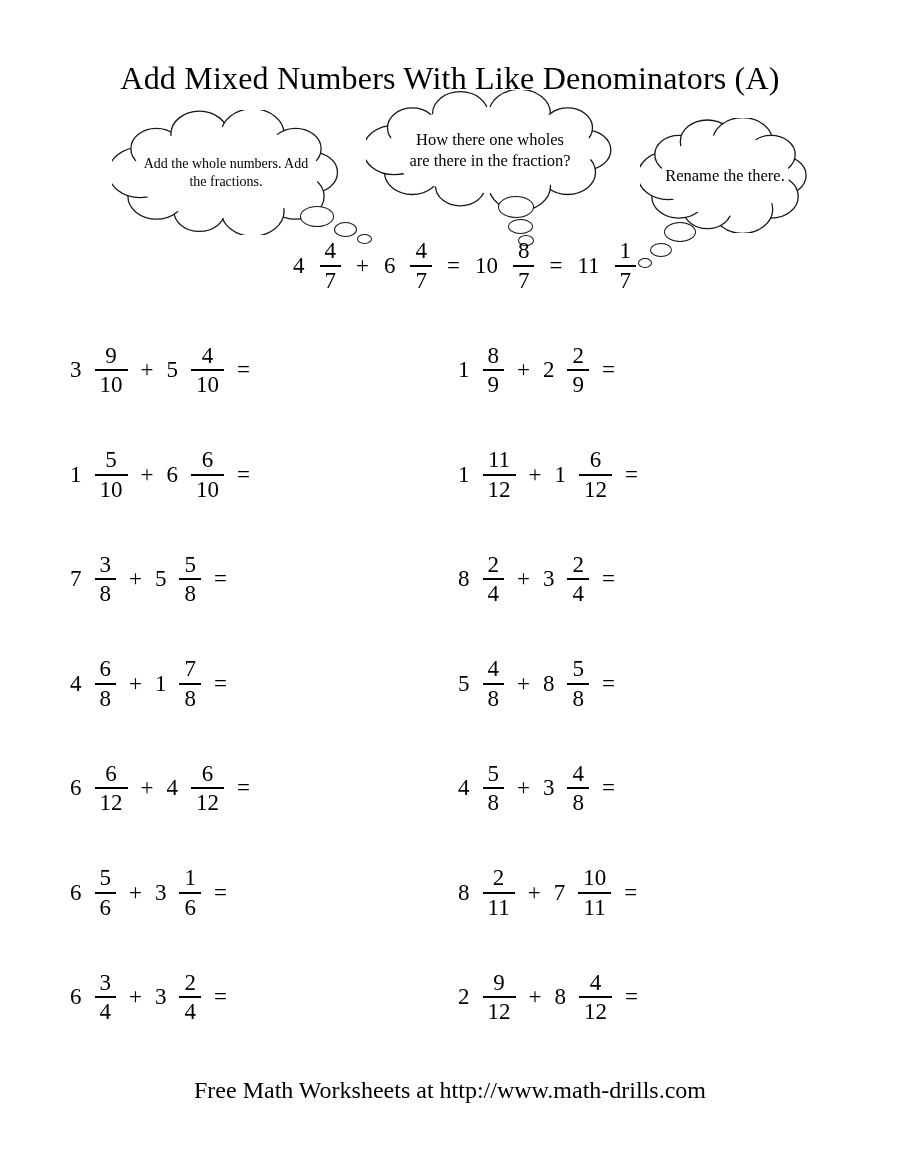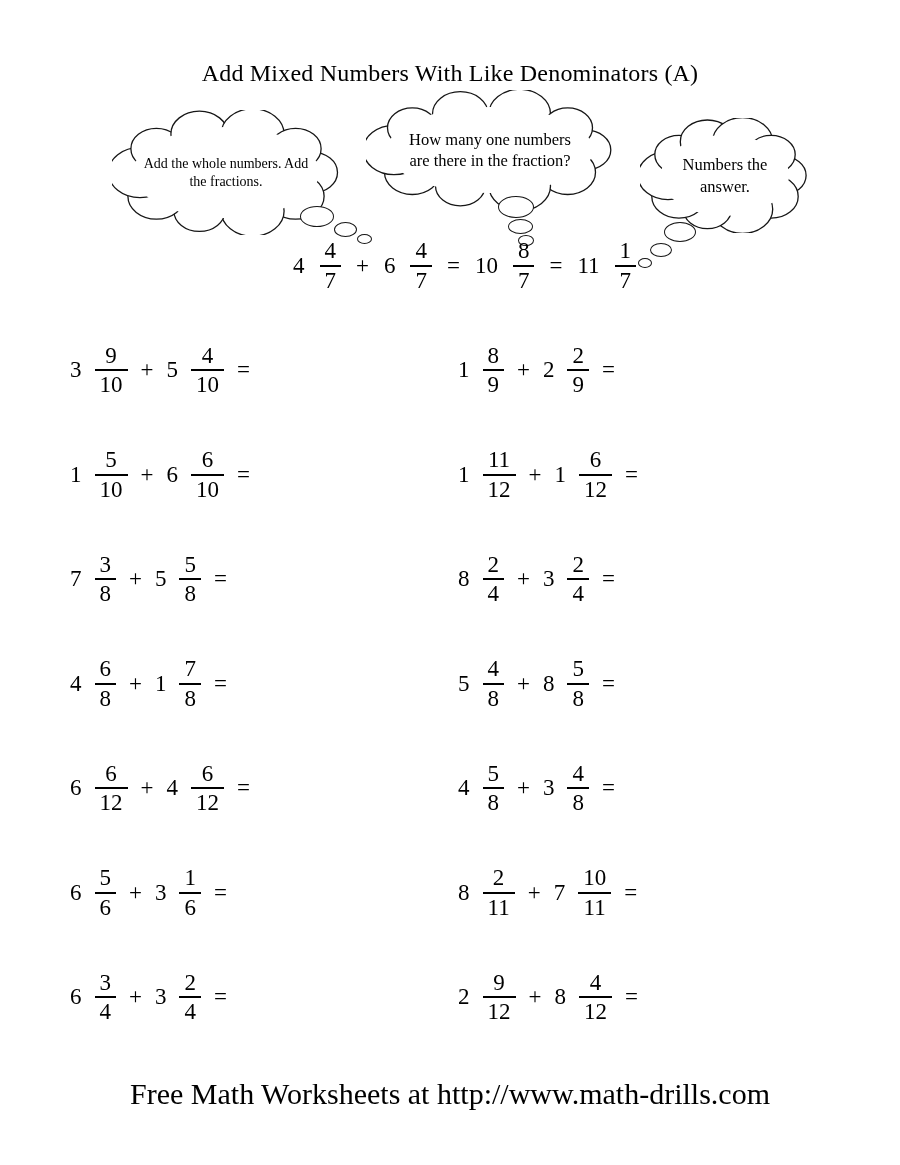--- a/index.html
+++ b/index.html
@@ -2,21 +2,21 @@
 <html><head>
 <meta charset="utf-8">
 <style>
   html,body{margin:0;padding:0;background:#fff;}
   .page{
     position:relative;width:900px;height:1165px;background:#ffffff;
     font-family:"Liberation Serif","DejaVu Serif",serif;color:#000;overflow:hidden;
   }
   .title{
     position:absolute;top:60px;left:0;width:100%;text-align:center;
-    font-size:24px;letter-spacing:.2px;
+    font-size:32px;letter-spacing:.2px;
   }
   
   .bubble{position:absolute;}
   .bubble svg{position:absolute;left:0;top:0;}
   .bubble .btext{
     position:absolute;left:0;top:0;width:100%;height:100%;
     display:flex;align-items:center;justify-content:center;text-align:center;
     font-size:16.5px;line-height:1.28;
   }
   .bubble .btext span{display:block;}
@@ -35,21 +35,21 @@
   .frac .fnum{border-bottom:2px solid #000;padding:0 5px 1px 5px;}
   .frac .fden{padding:1px 5px 0 5px;}
   .example{position:absolute;left:293px;top:238px;gap:15px;}
   .problems{
     position:absolute;left:0;top:318px;width:900px;box-sizing:border-box;
     padding-left:70px;display:grid;grid-template-columns:388px 1fr;
     grid-auto-rows:104.5px;
   }
   .problem{height:100%;}
   .footer{
-    position:absolute;top:1077px;left:0;width:100%;text-align:center;font-size:30px;
+    position:absolute;top:1077px;left:0;width:100%;text-align:center;font-size:24px;
   }
 </style>
 </head>
 <body>
 
 <div class="page">
 
   <div class="title">Add Mixed Numbers With Like Denominators (A)</div>
 
   <div class="bubble b1">
@@ -82,21 +82,21 @@
         <ellipse cx="94.3" cy="96.1" rx="24.8" ry="19.8" fill="#fff" stroke="#161616" stroke-width="1.3"></ellipse>
         <ellipse cx="46.3" cy="82.3" rx="27.8" ry="22.2" fill="#fff" stroke="#161616" stroke-width="1.3"></ellipse>
         <ellipse cx="28.0" cy="60.0" rx="30.8" ry="24.6" fill="#fff" stroke="#161616" stroke-width="1.3"></ellipse>
         <ellipse cx="46.3" cy="37.7" rx="24.8" ry="19.8" fill="#fff" stroke="#161616" stroke-width="1.3"></ellipse>
         <ellipse cx="94.3" cy="23.9" rx="27.8" ry="22.2" fill="#fff" stroke="#161616" stroke-width="1.3"></ellipse>
         <ellipse cx="153.7" cy="23.9" rx="30.8" ry="24.6" fill="#fff" stroke="#161616" stroke-width="1.3"></ellipse>
         <ellipse cx="201.7" cy="37.7" rx="24.8" ry="19.8" fill="#fff" stroke="#161616" stroke-width="1.3"></ellipse>
         <ellipse cx="124" cy="60" rx="103" ry="43" fill="#fff" stroke="none"></ellipse>
       </svg>
     <div class="btext">
-        <span>How many one numbers are there in the fraction?</span>
+        <span>How there one wholes are there in the fraction?</span>
       </div>
   </div>
   <div class="tail-dot" style="left:498px;top:196px;width:34px;height:20px;"></div>
   <div class="tail-dot" style="left:508px;top:219px;width:23px;height:13px;"></div>
   <div class="tail-dot" style="left:518px;top:235px;width:14px;height:9px;"></div>
 
   <div class="bubble b3">
     <svg class="cloud" width="170" height="115">
         <ellipse cx="142.0" cy="57.5" rx="24.1" ry="19.3" fill="#fff" stroke="#161616" stroke-width="1.3"></ellipse>
         <ellipse cx="131.1" cy="78.4" rx="27.1" ry="21.7" fill="#fff" stroke="#161616" stroke-width="1.3"></ellipse>
@@ -104,21 +104,21 @@
         <ellipse cx="67.4" cy="91.3" rx="24.1" ry="19.3" fill="#fff" stroke="#161616" stroke-width="1.3"></ellipse>
         <ellipse cx="38.9" cy="78.4" rx="27.1" ry="21.7" fill="#fff" stroke="#161616" stroke-width="1.3"></ellipse>
         <ellipse cx="28.0" cy="57.5" rx="30.1" ry="24.1" fill="#fff" stroke="#161616" stroke-width="1.3"></ellipse>
         <ellipse cx="38.9" cy="36.6" rx="24.1" ry="19.3" fill="#fff" stroke="#161616" stroke-width="1.3"></ellipse>
         <ellipse cx="67.4" cy="23.7" rx="27.1" ry="21.7" fill="#fff" stroke="#161616" stroke-width="1.3"></ellipse>
         <ellipse cx="102.6" cy="23.7" rx="30.1" ry="24.1" fill="#fff" stroke="#161616" stroke-width="1.3"></ellipse>
         <ellipse cx="131.1" cy="36.6" rx="24.1" ry="19.3" fill="#fff" stroke="#161616" stroke-width="1.3"></ellipse>
         <ellipse cx="85" cy="57.5" rx="64" ry="40.5" fill="#fff" stroke="none"></ellipse>
       </svg>
     <div class="btext">
-        <span>Numbers the answer.</span>
+        <span>Rename the there.</span>
       </div>
   </div>
   <div class="tail-dot" style="left:664px;top:222px;width:30px;height:18px;"></div>
   <div class="tail-dot" style="left:650px;top:243px;width:20px;height:12px;"></div>
   <div class="tail-dot" style="left:638px;top:258px;width:12px;height:8px;"></div>
 
   <div class="mathrow example">
     <span>4</span>
     <span class="frac">
         <span class="fnum">4</span>

